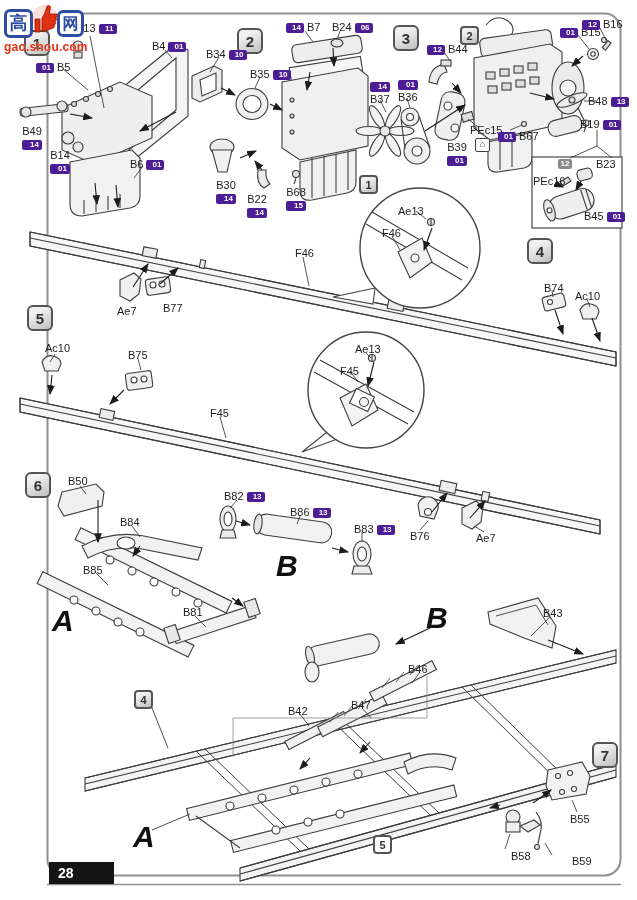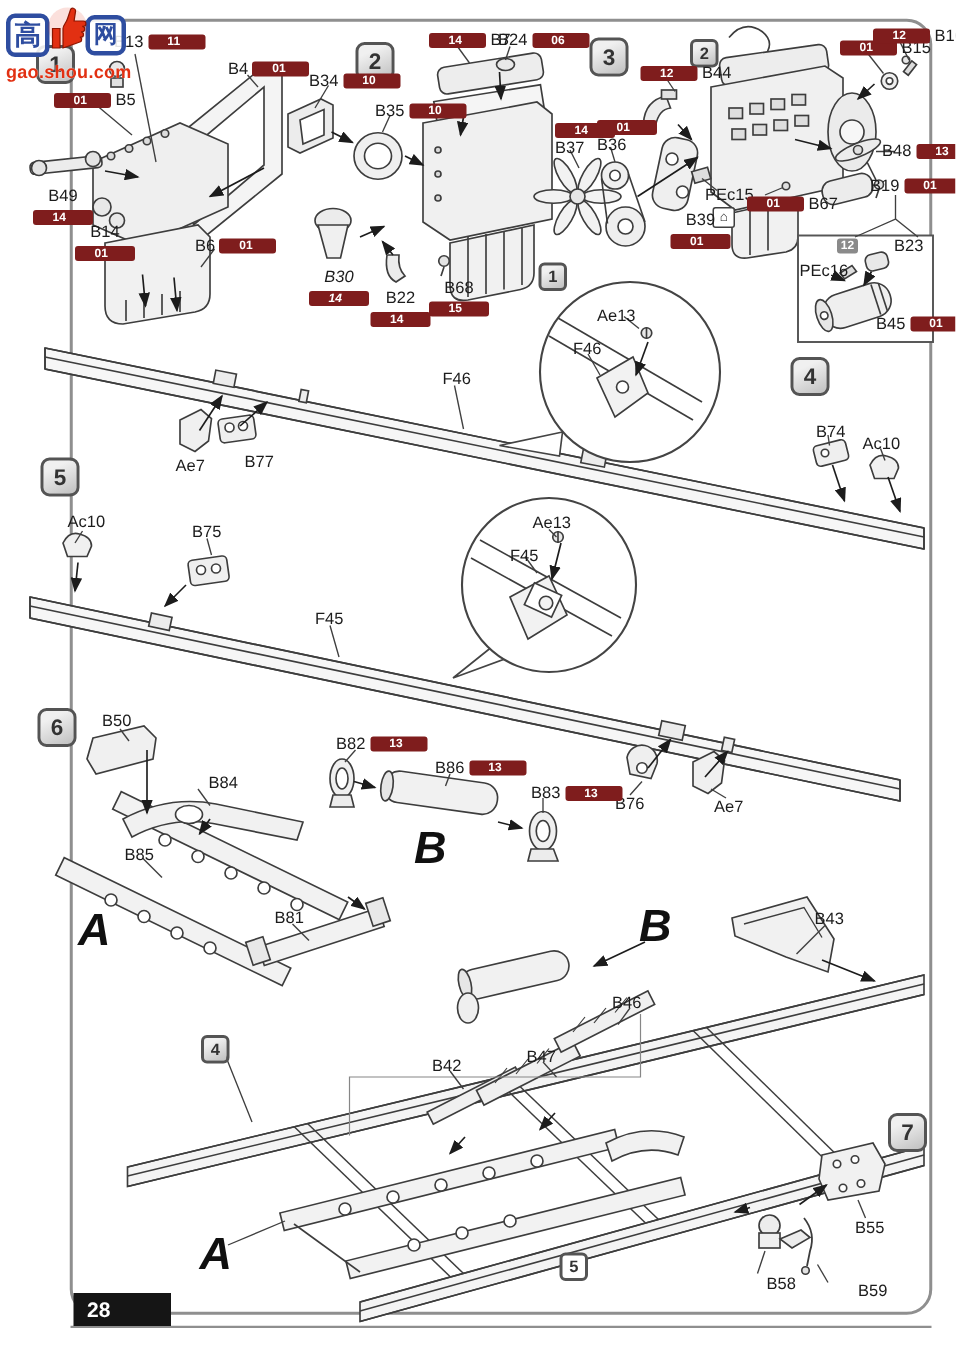--- a/index.html
+++ b/index.html
@@ -1,22 +1,22 @@
 <!DOCTYPE html>
 <html><head>
 <meta charset="utf-8">
 <style>
   html,body{margin:0;padding:0;background:#fff;}
   .stage{position:relative;width:637px;height:900px;background:#fff;overflow:hidden;
          font-family:"Liberation Sans",sans-serif;}
   svg.art{position:absolute;left:0;top:0;}
   
   .lbl{position:absolute;font-size:11px;color:#1c1c1c;white-space:nowrap;line-height:1.05;}
-  .code{display:inline-block;background:#7f1d1d;color:#fff;font-weight:700;font-size:8px;
-        line-height:10px;min-width:12px;text-align:left;border-radius:2px;padding:0 13px;
+  .code{display:inline-block;background:#4c1d95;color:#fff;font-weight:700;font-size:8px;
+        line-height:10px;min-width:12px;text-align:right;border-radius:2px;padding:0 3px;
         margin-left:3px;vertical-align:1px;}
   .before .code{margin-left:0;margin-right:3px;}
   .stack{text-align:center;}
   .stack .code,.stackAbove .code{display:block;margin:2px auto 0;width:14px;}
   .stackAbove .code{margin:0 auto 2px;}
   .codebox{position:absolute;background:#8a8a8a;color:#fff;font-weight:700;font-size:8px;
         line-height:10px;min-width:12px;text-align:center;border-radius:2px;padding:0 1px;}
   
   .step{position:absolute;width:22px;height:22px;border:2.5px solid #545454;border-radius:6px;
         background:linear-gradient(155deg,#f0f0f0 25%,#c0c0c0);color:#333;font-weight:700;
@@ -439,21 +439,21 @@
 <div class="lbl" style="left:152px;top:41px;"><span>B4</span><span class="code">01</span></div>
 <div class="lbl before" style="left:36px;top:62px;"><span class="code">01</span><span>B5</span></div>
 <div class="lbl stack" style="left:22px;top:126px;"><span>B49</span><span class="code">14</span></div>
 <div class="lbl stack" style="left:50px;top:150px;"><span>B14</span><span class="code">01</span></div>
 <div class="lbl" style="left:130px;top:159px;"><span>B6</span><span class="code">01</span></div>
 
 <div class="lbl" style="left:206px;top:49px;"><span>B34</span><span class="code">10</span></div>
 <div class="lbl" style="left:250px;top:69px;"><span>B35</span><span class="code">10</span></div>
 <div class="lbl before" style="left:286px;top:22px;"><span class="code">14</span><span>B7</span></div>
 <div class="lbl" style="left:332px;top:22px;"><span>B24</span><span class="code">06</span></div>
-<div class="lbl stack" style="left:206px;top:180px;font-style:italic;"><span>B30</span><span class="code">14</span></div>
+<div class="lbl stack" style="left:216px;top:180px;"><span>B30</span><span class="code">14</span></div>
 <div class="lbl stack" style="left:247px;top:194px;"><span>B22</span><span class="code">14</span></div>
 <div class="lbl stack" style="left:286px;top:187px;"><span>B68</span><span class="code">15</span></div>
 
 <div class="lbl before" style="left:427px;top:44px;"><span class="code">12</span><span>B44</span></div>
 <div class="lbl stackAbove" style="left:370px;top:82px;"><span class="code">14</span><span>B37</span></div>
 <div class="lbl stackAbove" style="left:398px;top:80px;"><span class="code">01</span><span>B36</span></div>
 <div class="lbl" style="left:470px;top:125px;"><span>PEc15</span></div>
 <div class="peicon" style="left:475px;top:138px;">⌂</div>
 <div class="lbl stack" style="left:447px;top:142px;"><span>B39</span><span class="code">01</span></div>
 <div class="lbl before" style="left:498px;top:131px;"><span class="code">01</span><span>B67</span></div>
@@ -476,21 +476,21 @@
 
 <div class="lbl" style="left:45px;top:343px;"><span>Ac10</span></div>
 <div class="lbl" style="left:128px;top:350px;"><span>B75</span></div>
 <div class="lbl" style="left:210px;top:408px;"><span>F45</span></div>
 <div class="lbl" style="left:355px;top:344px;"><span>Ae13</span></div>
 <div class="lbl" style="left:340px;top:366px;"><span>F45</span></div>
 <div class="lbl" style="left:410px;top:531px;"><span>B76</span></div>
 <div class="lbl" style="left:476px;top:533px;"><span>Ae7</span></div>
 
 <div class="lbl" style="left:68px;top:476px;"><span>B50</span></div>
-<div class="lbl" style="left:120px;top:517px;margin-left:19px;"><span>B84</span></div>
+<div class="lbl" style="left:120px;top:517px;"><span>B84</span></div>
 <div class="lbl" style="left:83px;top:565px;"><span>B85</span></div>
 <div class="lbl" style="left:183px;top:607px;"><span>B81</span></div>
 <div class="lbl" style="left:224px;top:491px;"><span>B82</span><span class="code">13</span></div>
 <div class="lbl" style="left:290px;top:507px;"><span>B86</span><span class="code">13</span></div>
 <div class="lbl" style="left:354px;top:524px;"><span>B83</span><span class="code">13</span></div>
 
 <div class="lbl" style="left:543px;top:608px;"><span>B43</span></div>
 <div class="lbl" style="left:408px;top:664px;"><span>B46</span></div>
 <div class="lbl" style="left:288px;top:706px;"><span>B42</span></div>
 <div class="lbl" style="left:351px;top:700px;"><span>B47</span></div>

